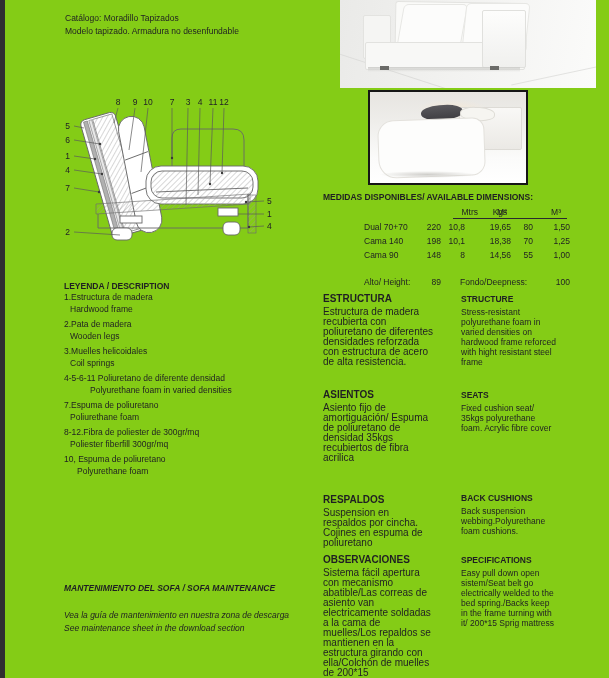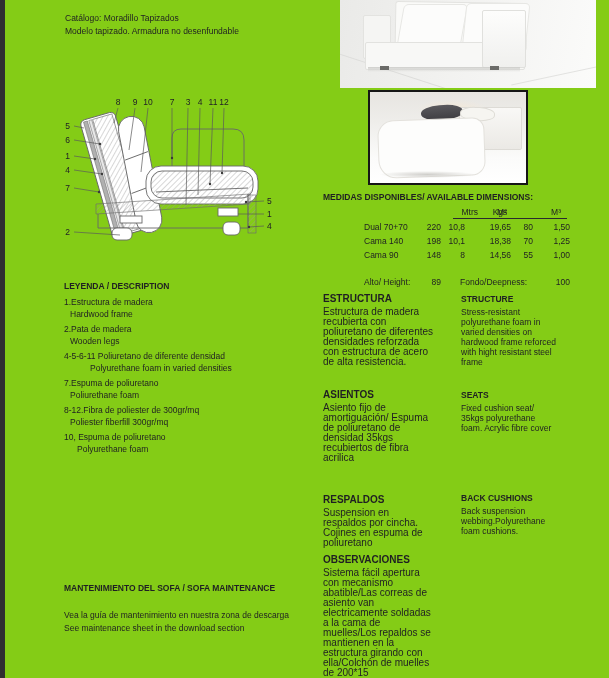--- a/index.html
+++ b/index.html
@@ -59,33 +59,33 @@
   .c-m3{left:197px;width:50px;text-align:right;}
   .h-mtrs{left:95px;width:60px;text-align:right;}
   .h-m2{left:124px;width:60px;text-align:right;}
   .h-kgs{left:152px;width:50px;text-align:center;}
   .h-m3{left:188px;width:50px;text-align:right;}
   .dims-underline{position:absolute;left:130px;top:26px;width:114px;height:1px;background:#2a2a2e;}
   .c-fondo{left:137px;}
 
   
   .legend{left:64px;top:281px;width:240px;font-size:8.5px;}
-  .legend-title{font-weight:bold;margin-bottom:5px;}
+  .legend-title{font-weight:bold;}
   .legend-item{margin-bottom:3px;line-height:12px;}
   .legend-item .en{padding-left:6px;}
   .legend-item.indent-big .en{padding-left:26px;}
   .legend-item.indent-mid .en{padding-left:13px;}
 
   
   .sec-es{position:absolute;left:323px;width:112px;font-size:10px;line-height:10px;}
   .sec-en{position:absolute;left:461px;width:96px;font-size:8.5px;line-height:10px;}
   .sec-title{font-weight:bold;margin-bottom:3px;}
 
   
-  .maint{left:64px;top:583px;width:300px;font-size:8.5px;}
+  .maint{left:64px;top:583px;width:300px;font-size:8.5px;font-style:italic;}
   .maint-title{font-weight:bold;margin-bottom:16px;}
   .maint-line{line-height:13px;}
 </style>
 </head>
 <body>
 
 <div class="page">
 
   <div class="abs strip"></div>
 
@@ -255,20 +255,24 @@
   <div class="abs legend">
     <div class="legend-title">LEYENDA / DESCRIPTION</div>
     <div class="legend-item">
       <div class="es">1.Estructura de madera</div>
       <div class="en">Hardwood frame</div>
     </div>
     <div class="legend-item">
       <div class="es">2.Pata de madera</div>
       <div class="en">Wooden legs</div>
     </div>
+    <div class="legend-item">
+      <div class="es">3.Muelles helicoidales</div>
+      <div class="en">Coil springs</div>
+    </div>
     <div class="legend-item indent-big">
       <div class="es">4-5-6-11 Poliuretano de diferente densidad</div>
       <div class="en">Polyurethane foam in varied densities</div>
     </div>
     <div class="legend-item">
       <div class="es">7.Espuma de poliuretano</div>
       <div class="en">Poliurethane foam</div>
     </div>
     <div class="legend-item">
       <div class="es">8-12.Fibra de poliester de 300gr/mq</div>
@@ -303,20 +307,24 @@
     <div>Suspension en respaldos por cincha. Cojines en espuma de poliuretano</div>
   </div>
   <div class="sec-en" style="top:493px">
     <div class="sec-title">BACK CUSHIONS</div>
     <div>Back suspension webbing.Polyurethane foam cushions.</div>
   </div>
 
   <div class="sec-es" style="top:555px">
     <div class="sec-title">OBSERVACIONES</div>
     <div>Sistema fácil apertura con mecanismo abatible/Las correas de asiento van electricamente soldadas a la cama de muelles/Los repaldos se mantienen en la estructura girando con ella/Colchón de muelles de 200*15</div>
+  </div>
+  <div class="sec-en" style="top:555px">
+    <div class="sec-title">SPECIFICATIONS</div>
+    <div>Easy pull down open sistem/Seat belt go electrically welded to the bed spring./Backs keep in the frame turning with it/ 200*15 Sprig mattress</div>
   </div>
 
   <div class="abs maint">
     <div class="maint-title">MANTENIMIENTO DEL SOFA / SOFA MAINTENANCE</div>
     <div class="maint-line">Vea la guía de mantenimiento en nuestra zona de descarga</div>
     <div class="maint-line">See maintenance sheet in the download section</div>
   </div>
 
 </div>
 

